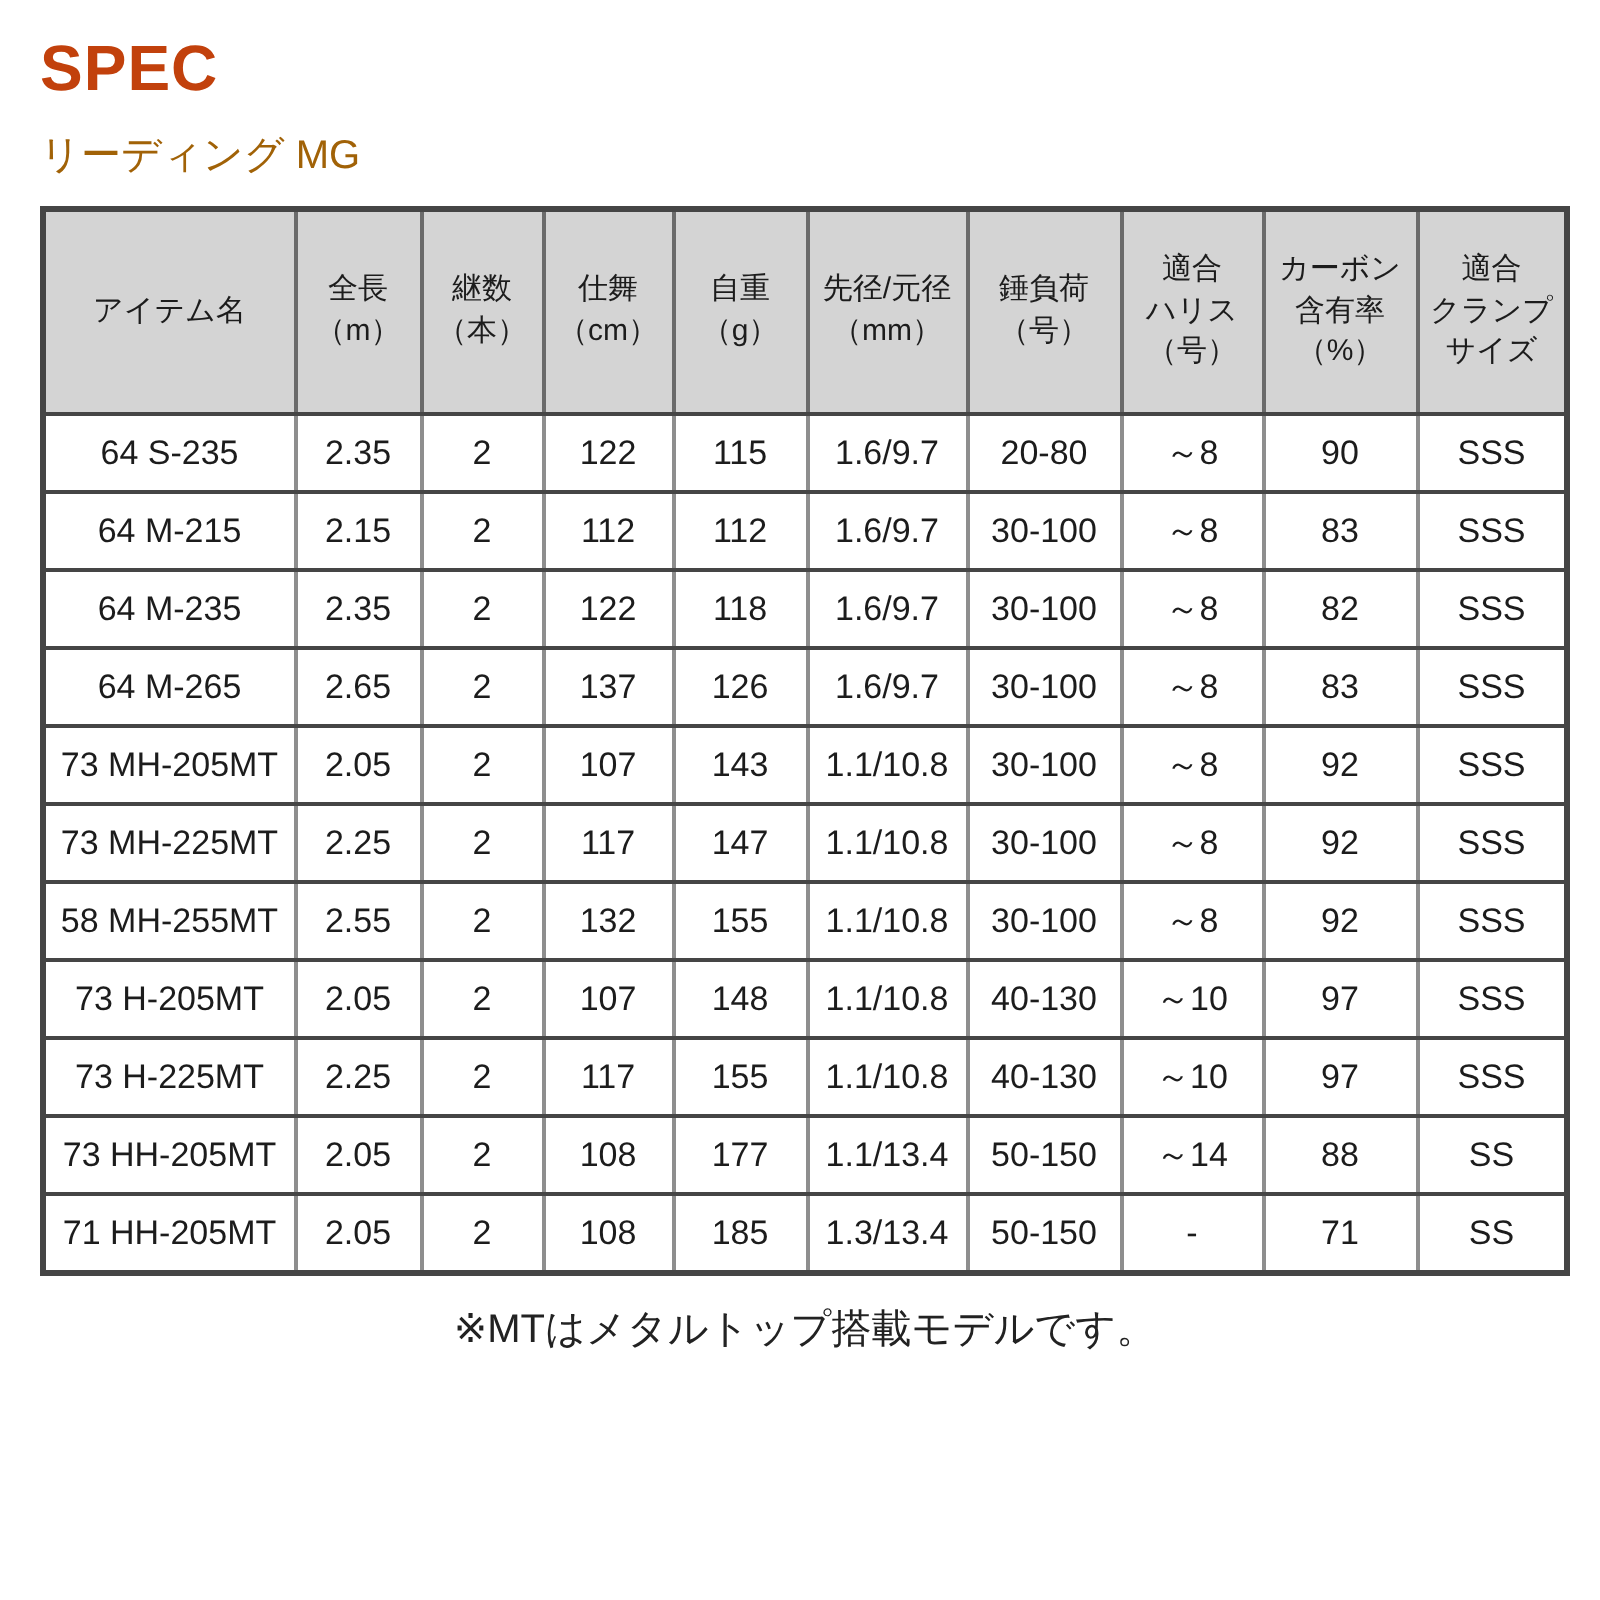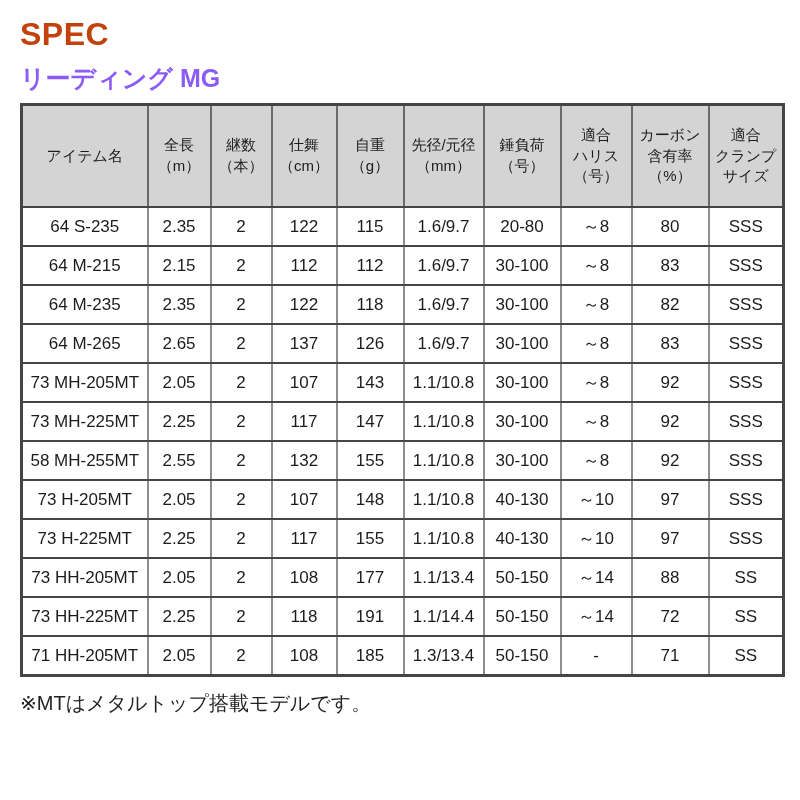--- a/index.html
+++ b/index.html
@@ -20,24 +20,24 @@
   .page-title {
     margin: 16px 0 0 0;
     font-size: 32px;
     line-height: 36px;
     font-weight: bold;
     color: #c2410c;
     letter-spacing: 0.5px;
   }
   .product-title {
     margin: 10px 0 0 0;
-    font-size: 25px;
+    font-size: 20px;
     line-height: 32px;
-    font-weight: bold;
-    color: #8b5cf6;
+    font-weight: normal;
+    color: #a16207;
   }
   table.spec-table {
     margin-top: 9px;
     border-collapse: collapse;
     table-layout: fixed;
     width: 762px;
     border: 3px solid #454545;
   }
   .spec-table th {
     background: #d4d4d4;
@@ -72,21 +72,21 @@
   col.c3  { width: 65px; }
   col.c4  { width: 67px; }
   col.c5  { width: 80px; }
   col.c6  { width: 77px; }
   col.c7  { width: 71px; }
   col.c8  { width: 77px; }
   col.c9  { width: 75px; }
   .footnote {
     width: 765px;
     margin-top: 13px;
-    text-align: left;
+    text-align: center;
     font-size: 20px;
     color: #222222;
   }
 </style>
 </head>
 <body>
 
 <div class="page">
   <h1 class="page-title">SPEC</h1>
   <h2 class="product-title">リーディング MG</h2>
@@ -133,21 +133,21 @@
     <tbody>
         <tr>
           <td>64 S-235</td>
           <td>2.35</td>
           <td>2</td>
           <td>122</td>
           <td>115</td>
           <td>1.6/9.7</td>
           <td>20-80</td>
           <td>～8</td>
-          <td>80</td>
+          <td>90</td>
           <td>SSS</td>
         </tr>
         <tr>
           <td>64 M-215</td>
           <td>2.15</td>
           <td>2</td>
           <td>112</td>
           <td>112</td>
           <td>1.6/9.7</td>
           <td>30-100</td>
@@ -245,32 +245,20 @@
           <td>2</td>
           <td>108</td>
           <td>177</td>
           <td>1.1/13.4</td>
           <td>50-150</td>
           <td>～14</td>
           <td>88</td>
           <td>SS</td>
         </tr>
         <tr>
-          <td>73 HH-225MT</td>
-          <td>2.25</td>
-          <td>2</td>
-          <td>118</td>
-          <td>191</td>
-          <td>1.1/14.4</td>
-          <td>50-150</td>
-          <td>～14</td>
-          <td>72</td>
-          <td>SS</td>
-        </tr>
-        <tr>
           <td>71 HH-205MT</td>
           <td>2.05</td>
           <td>2</td>
           <td>108</td>
           <td>185</td>
           <td>1.3/13.4</td>
           <td>50-150</td>
           <td>-</td>
           <td>71</td>
           <td>SS</td>

